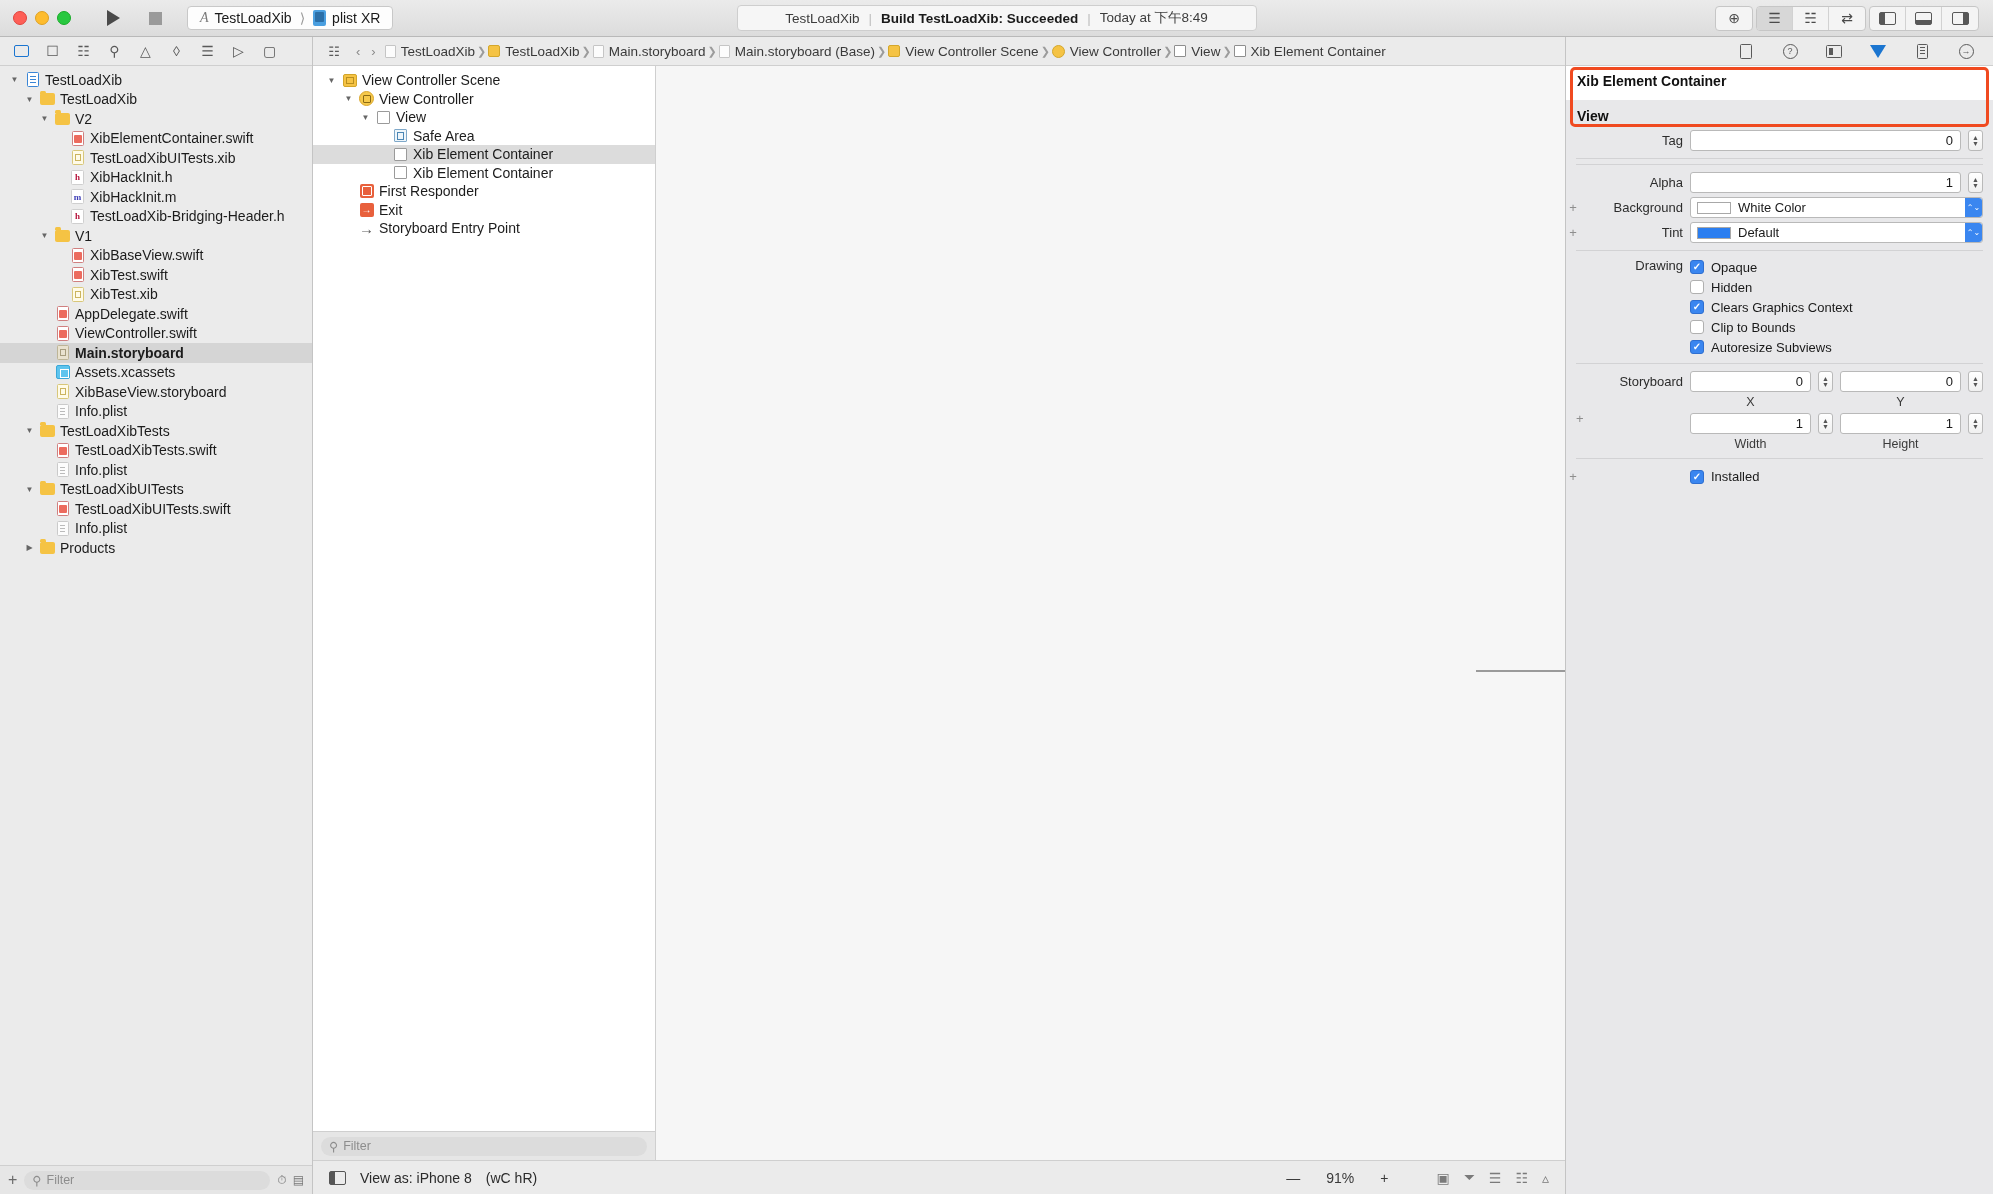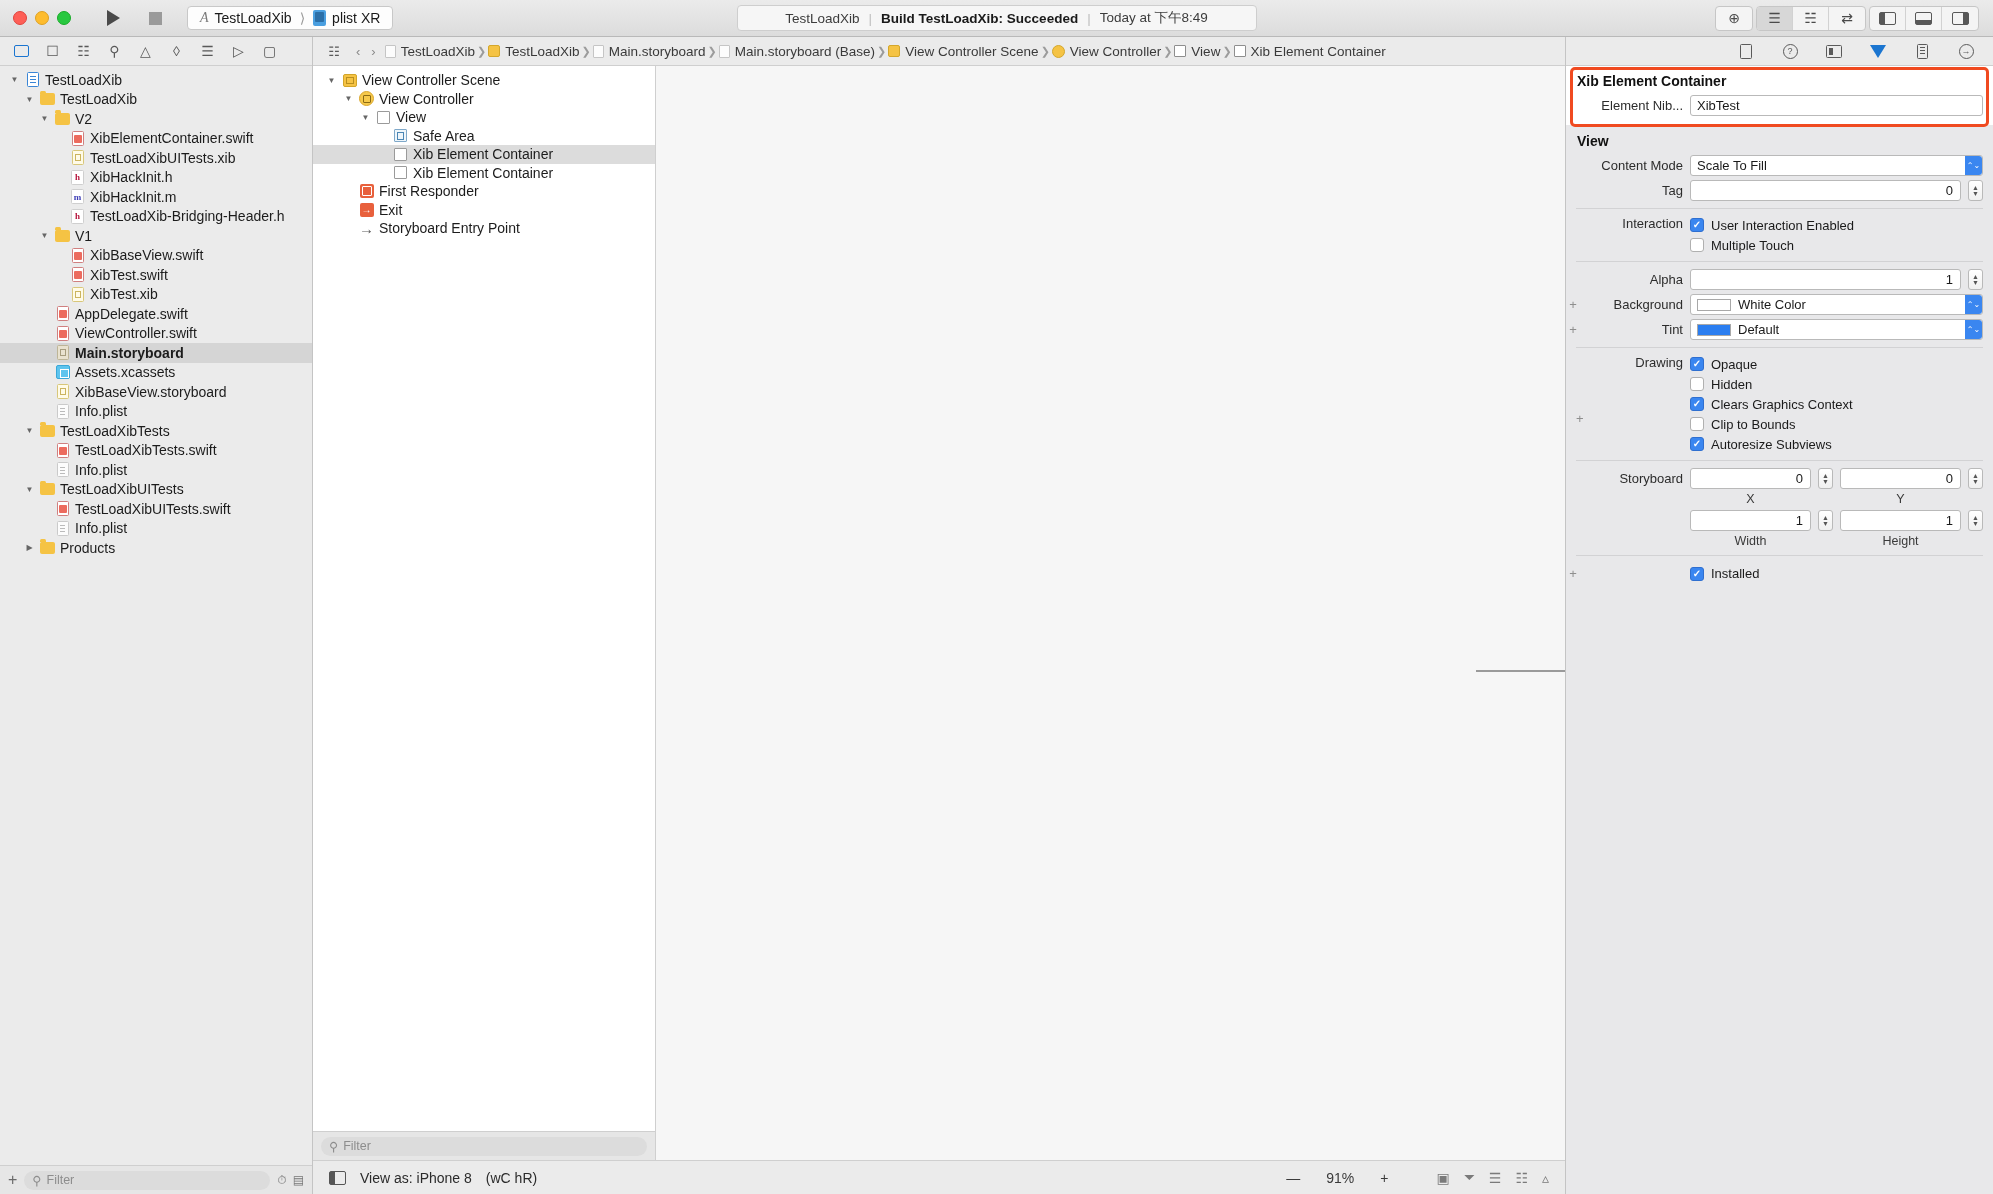--- a/index.html
+++ b/index.html
@@ -681,57 +681,33 @@
         <span class="it">
             <span class="insp-conn">→</span>
           </span>
       </div>
 
       <div class="insp-scroll">
         <div class="hl-box"></div>
 
         <div class="white-block">
           <div class="sec-head">Xib Element Container</div>
-          <div class="irow">
-            <span class="plus-col"></span>
-            <span class="ilbl">Element Nib...</span>
-            <span class="ifield">XibTest</span>
-          </div>
         </div>
 
         <div class="sec-head grey">View</div>
 
-        <div class="irow">
-          <span class="plus-col"></span>
-          <span class="ilbl">Content Mode</span>
-          <span class="popup">Scale To Fill</span>
-        </div>
         <div class="irow">
           <span class="plus-col"></span>
           <span class="ilbl">Tag</span>
           <span class="ifield num">0</span>
           <span class="stepper">▲<br>▼</span>
         </div>
 
         <div class="hr"></div>
 
-        <div class="irow" style="align-items:flex-start;">
-          <span class="plus-col"></span>
-          <span class="ilbl">Interaction</span>
-          <div style="display:flex;flex-direction:column;gap:2px;">
-            <div class="chk-row">
-              <span class="chk on"></span>
-              <span class="chk-label">User Interaction Enabled</span>
-            </div>
-            <div class="chk-row">
-              <span class="chk"></span>
-              <span class="chk-label">Multiple Touch</span>
-            </div>
-          </div>
-        </div>
 
         <div class="hr"></div>
 
         <div class="irow">
           <span class="plus-col"></span>
           <span class="ilbl">Alpha</span>
           <span class="ifield num">1</span>
           <span class="stepper">▲<br>▼</span>
         </div>
         <div class="irow">

